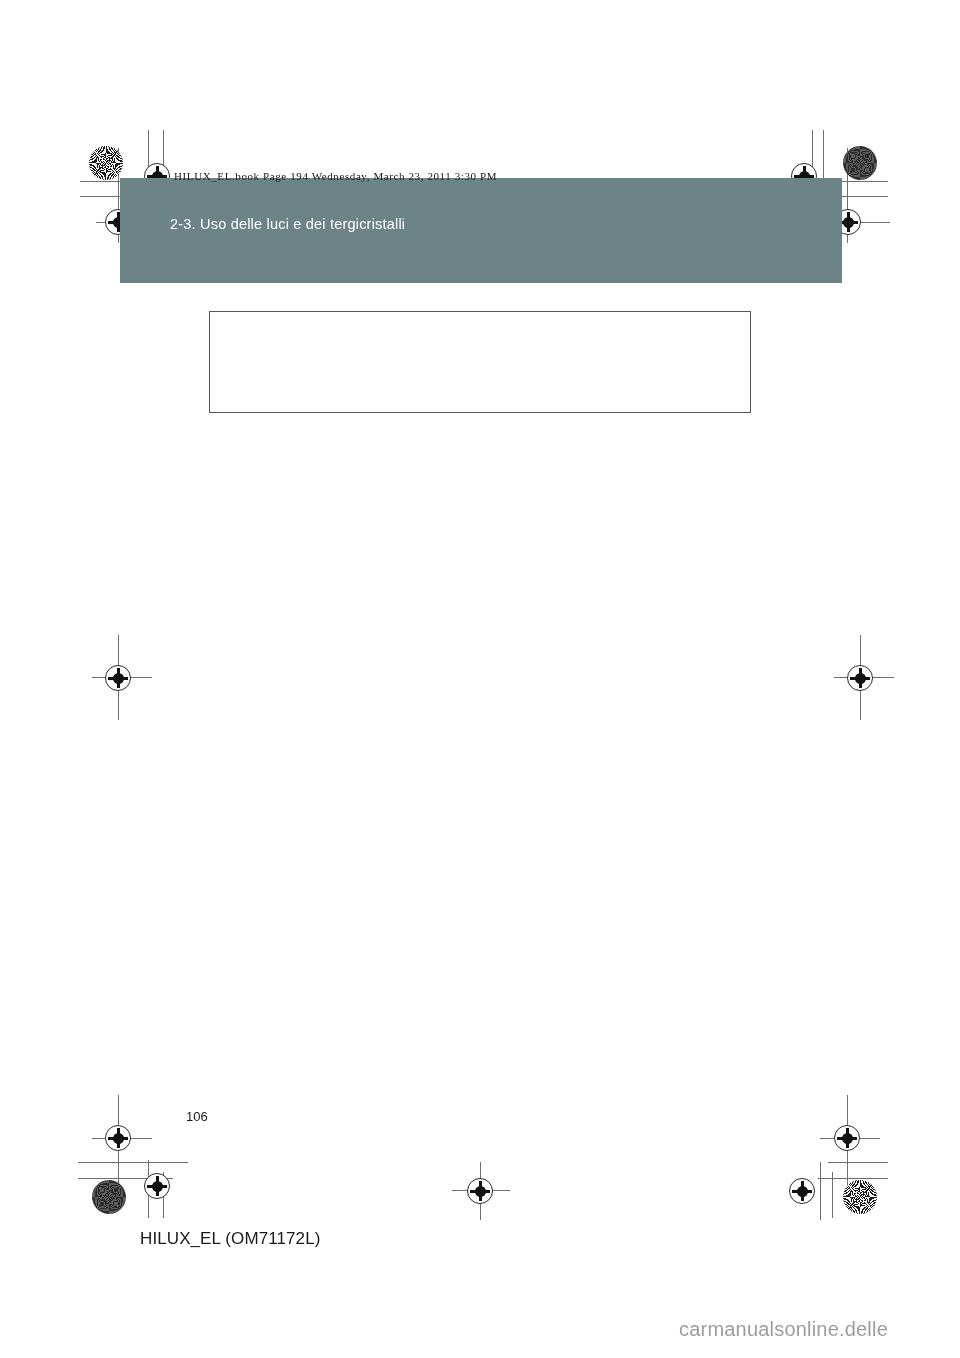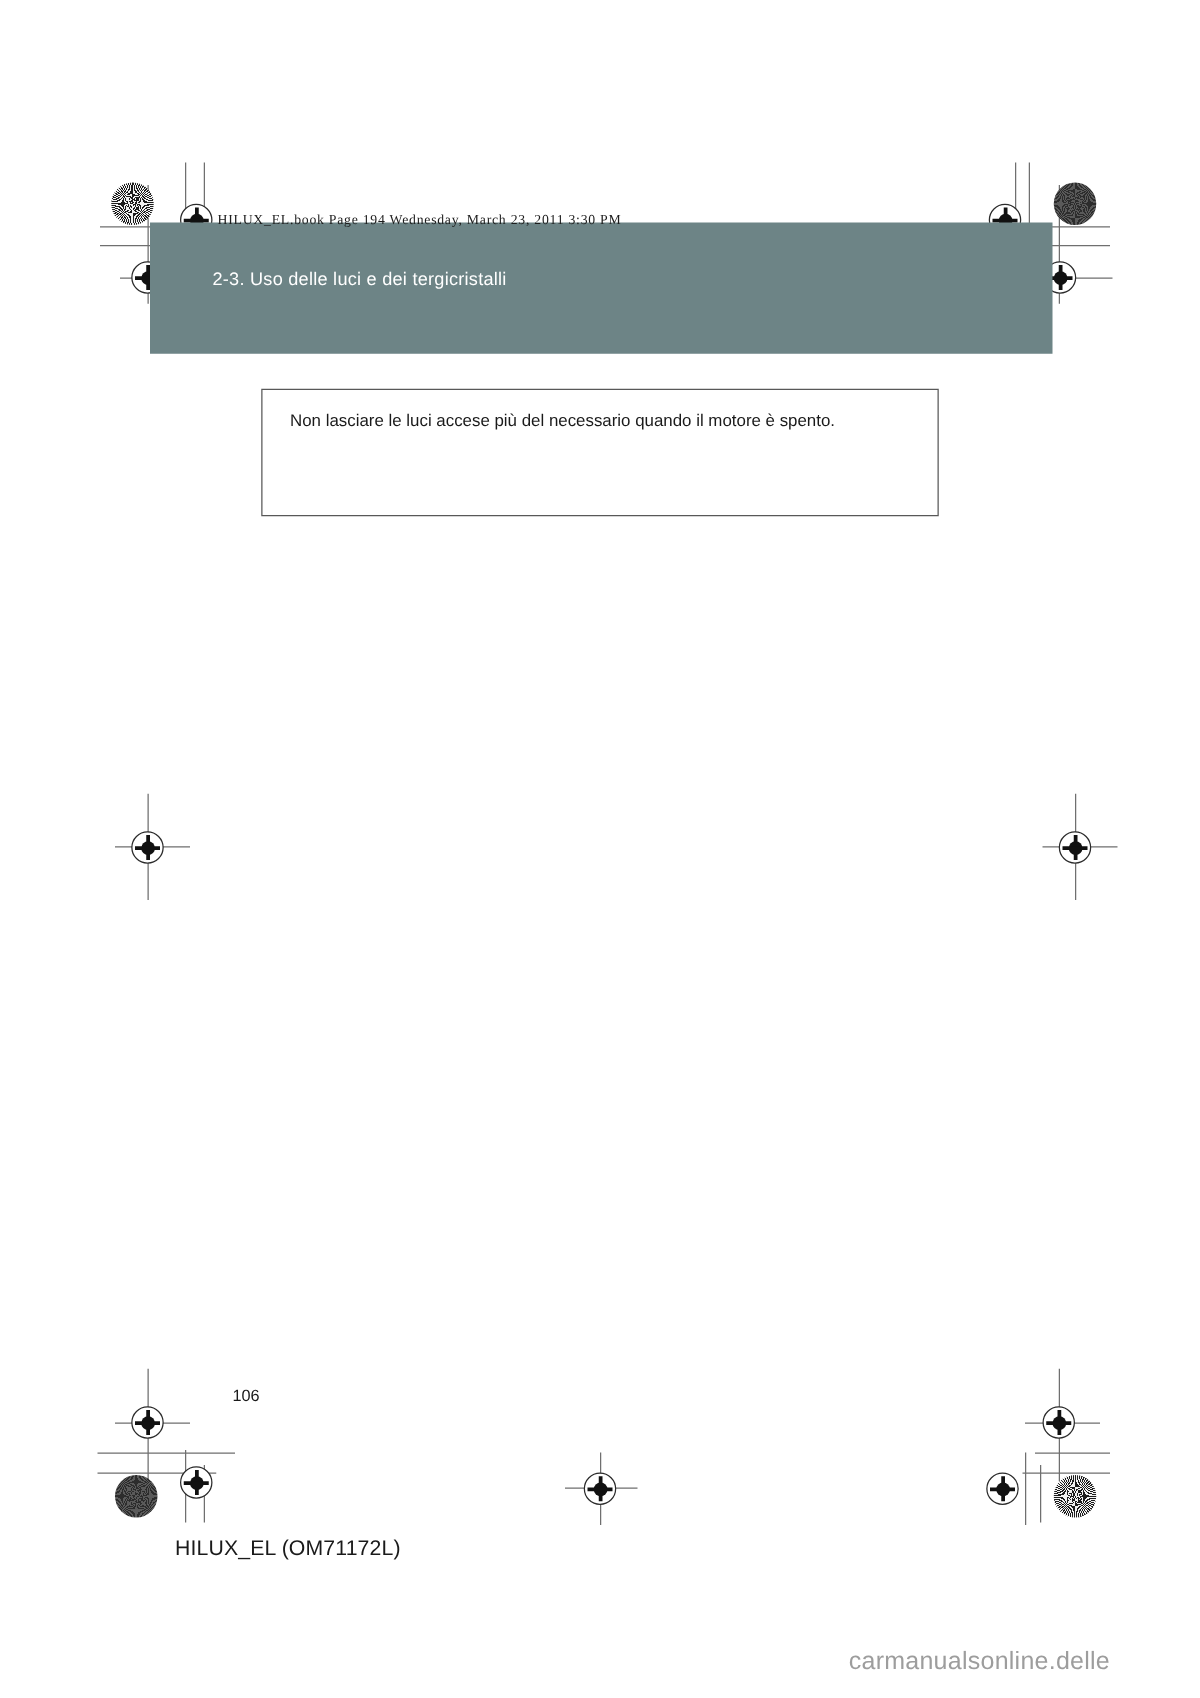--- a/index.html
+++ b/index.html
@@ -286,21 +286,20 @@
 
   <div id="head-band"></div>
   <div id="chapter-title">2-3. Uso delle luci e dei tergicristalli</div>
 
   <div id="file-header">HILUX_EL.book  Page 194  Wednesday, March 23, 2011  3:30 PM</div>
 
   <div id="nota-box">
 
 
     <div id="nota-body">
-      <div class="note-para">Non lasciare le luci accese più del necessario quando il motore è spento.</div>
     </div>
   </div>
 
   <div id="page-number">106</div>
 
   <div id="footer-id">HILUX_EL (OM71172L)</div>
 
   <div id="watermark">carmanualsonline.delle</div>
 
 </div>

